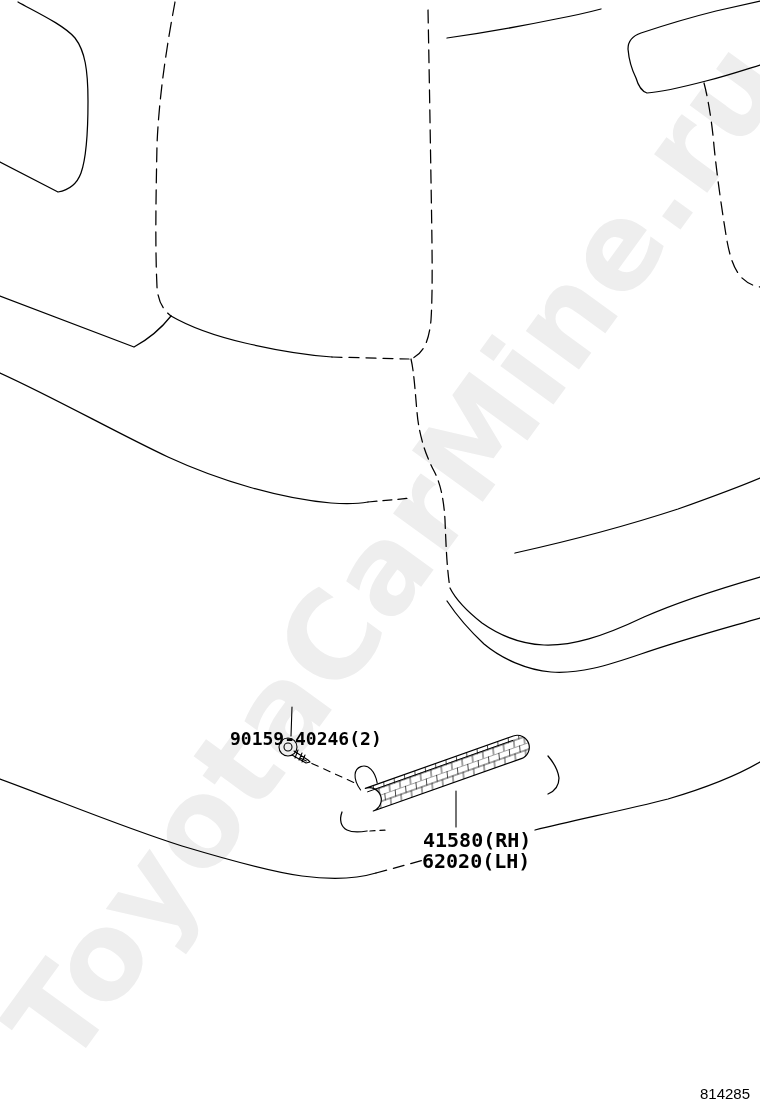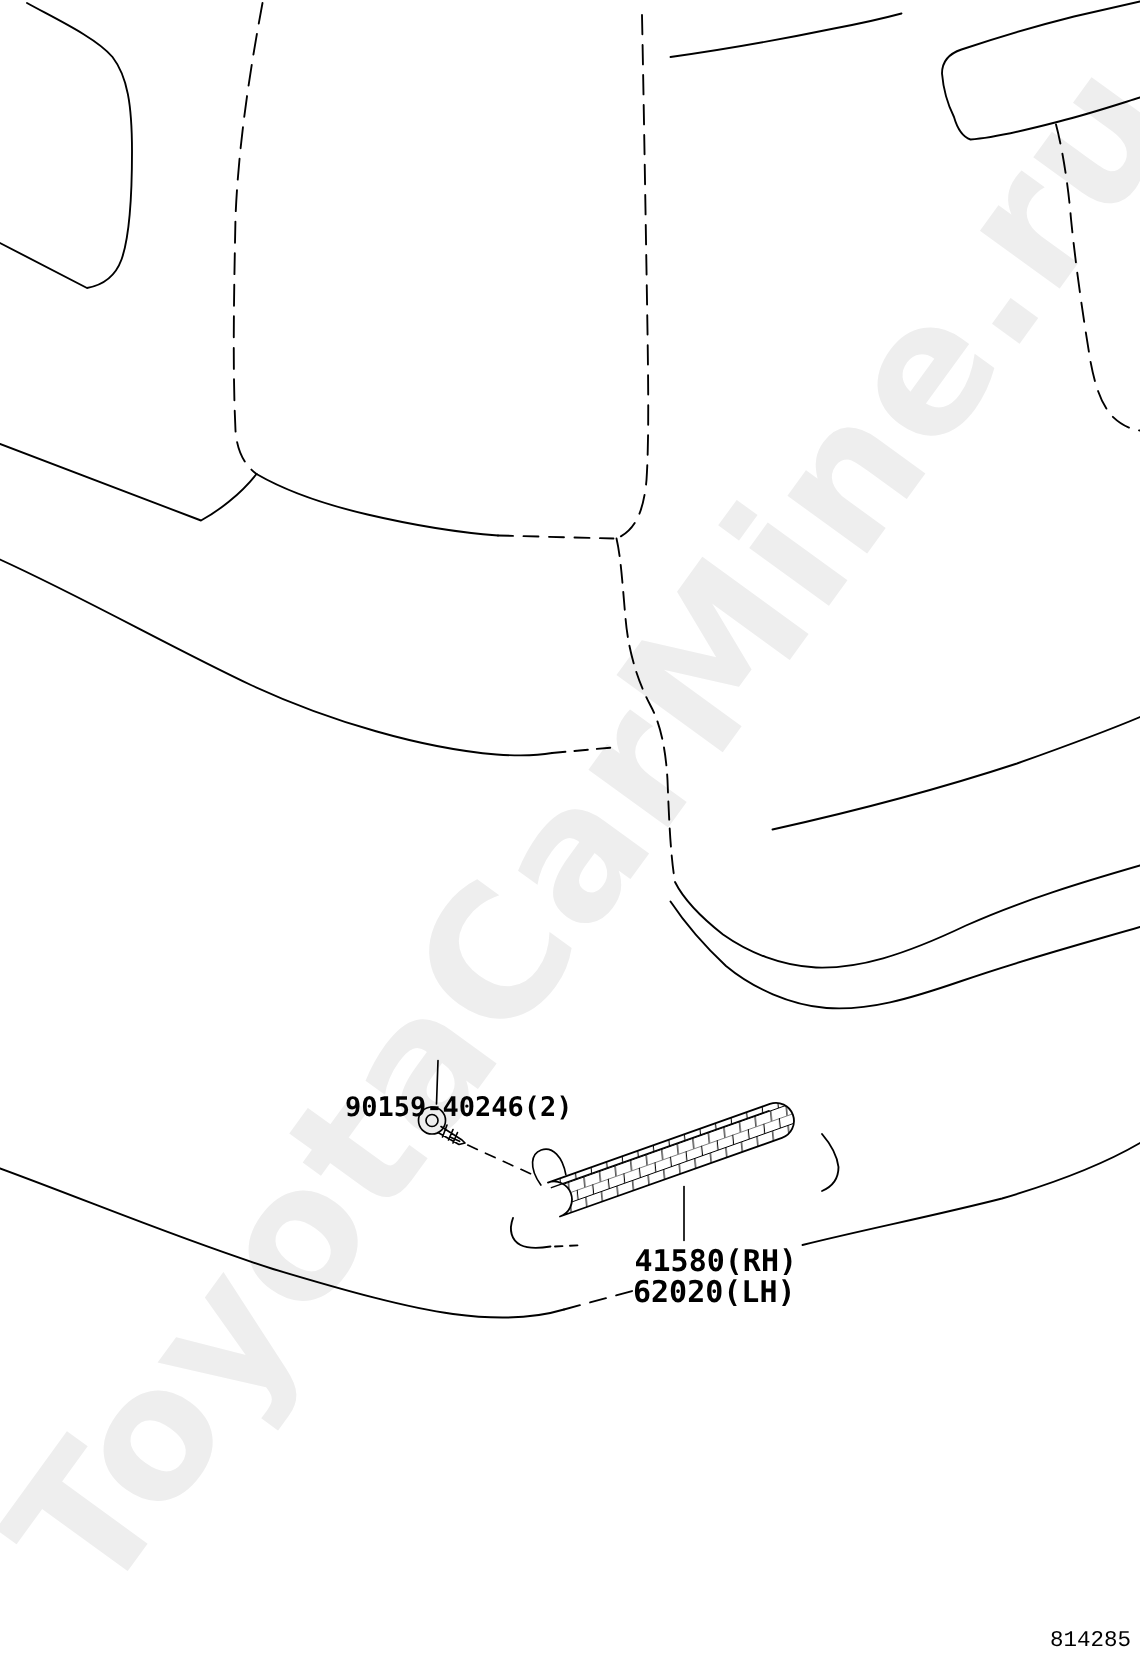--- a/index.html
+++ b/index.html
@@ -24,21 +24,21 @@
   svg.diagram{position:absolute;left:0;top:0;}
   .callout{
     position:absolute;color:var(--line);
     font-family:"DejaVu Sans Mono", monospace;
     font-weight:bold;white-space:nowrap;line-height:1.05;
   }
   .callout.small{font-size:18px;}
   .callout.big{font-size:20px;}
   .page-number{
     position:absolute;left:700px;top:1085px;
-    font-family:Liberation Mono, monospace;
+    font-family:Liberation Sans, sans-serif;
     font-size:15px;color:var(--line);
   }
 </style>
 </head>
 <body>
 
 <div class="stage">
 
   <div class="watermark">ToyotaCarMine.ru</div>
 

